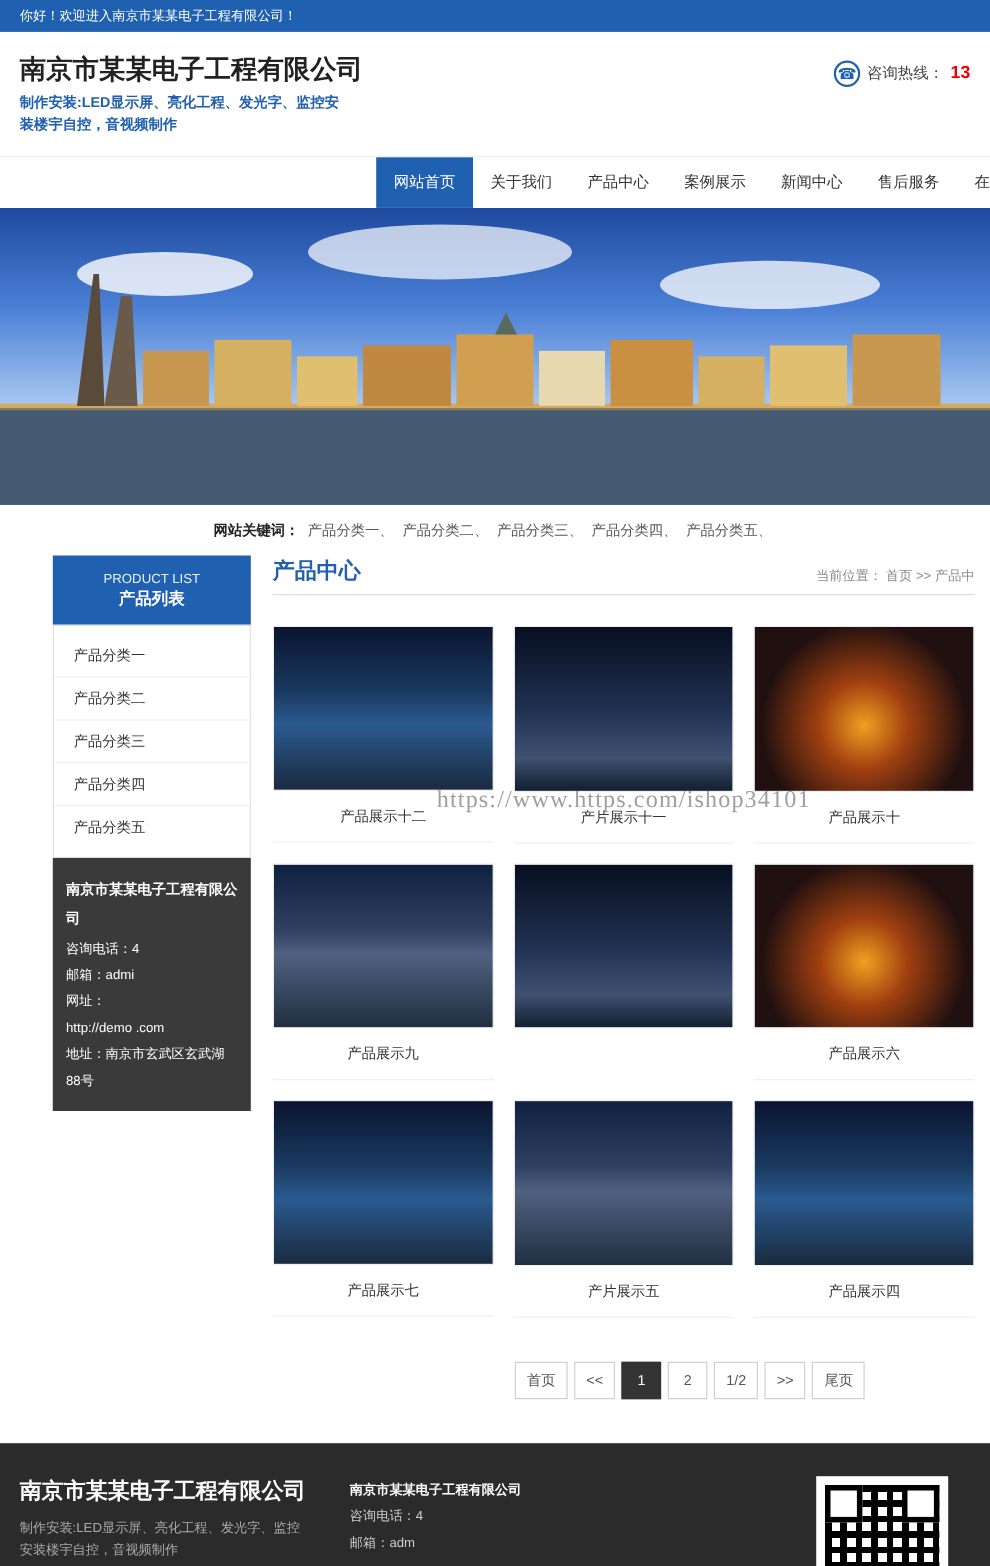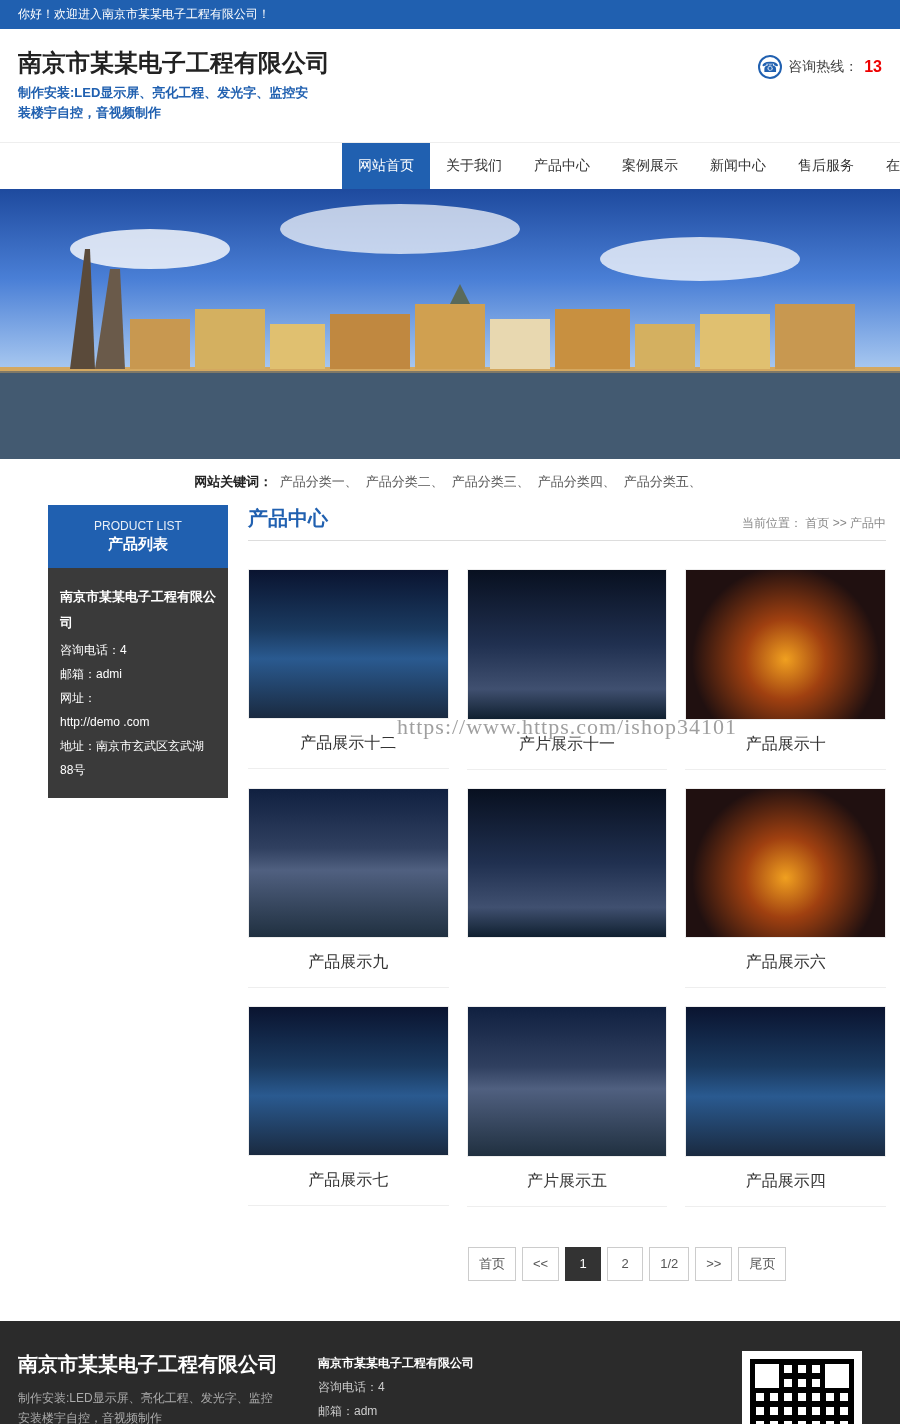--- a/index.html
+++ b/index.html
@@ -35,21 +35,21 @@
 .main-header { display: flex; justify-content: space-between; align-items: flex-end; border-bottom: 1px solid #ddd; padding-bottom: 8px; }
 .main-title { color: #2060b0; font-size: 20px; font-weight: bold; }
 .breadcrumb { font-size: 12px; color: #888; }
 .bc-link { color: #888; cursor: pointer; }
 .product-grid { display: grid; grid-template-columns: repeat(3, 1fr); gap: 18px; margin-top: 28px; }
 .product-card { text-align: center; }
 .product-thumb { width: 100%; aspect-ratio: 4/3; background: linear-gradient(180deg,#0a1430 0%, #1a3a60 40%, #2a5a90 60%, #1a2a40 100%); border: 1px solid #eee; position: relative; overflow: hidden; }
 .product-thumb.alt1 { background: linear-gradient(180deg,#081020 0%, #203050 50%, #405070 80%, #102030 100%); }
 .product-thumb.alt2 { background: radial-gradient(circle at 50% 60%, #f0a020 0%, #a04010 30%, #201010 70%); }
 .product-thumb.alt3 { background: linear-gradient(180deg,#102040 0%, #304060 40%, #506080 55%, #203040 100%); }
-.product-name { padding: 14px 0; font-size: 16px; color: #333; border-bottom: 1px solid #eee; }
+.product-name { padding: 14px 0; font-size: 13px; color: #333; border-bottom: 1px solid #eee; }
 .watermark { position: absolute; left: 0; right: 0; font-size: 22px; color: rgba(80,80,80,.55); font-family: serif; letter-spacing: 1px; pointer-events: none; text-align: center; }
 .pagination { display: flex; gap: 6px; margin: 40px 0 40px 220px; }
 .page-btn { min-width: 36px; height: 34px; border: 1px solid #ccc; display: flex; align-items: center; justify-content: center; font-size: 13px; color: #555; padding: 0 10px; cursor: pointer; background: #fff; }
 .page-btn.active { background: #333; color: #fff; border-color: #333; }
 .footer { background: #2b2b2b; color: #ccc; padding: 30px 18px 0 18px; display: flex; gap: 40px; }
 .footer-left { flex: 0 0 260px; }
 .footer-company { color: #fff; font-size: 20px; font-weight: bold; }
 .footer-tag { font-size: 12px; color: #aaa; line-height: 1.7; margin-top: 10px; }
 .footer-mid { flex: 1; font-size: 12px; line-height: 2; }
 .footer-mid .c-name { color: #fff; font-weight: bold; }
@@ -126,20 +126,27 @@
   <strong>网站关键词：</strong>
   <span id="kw"><span class="kw-link">产品分类一、</span><span class="kw-link">产品分类二、</span><span class="kw-link">产品分类三、</span><span class="kw-link">产品分类四、</span><span class="kw-link">产品分类五、</span></span>
 </div>
 
 <div class="container">
   <div class="sidebar">
     <div class="side-title">
       <div class="side-title-en">PRODUCT LIST</div>
       <div class="side-title-cn">产品列表</div>
     </div>
+    <div class="side-list" id="sidelist">
+        <div class="side-list-item">产品分类一</div>
+        <div class="side-list-item">产品分类二</div>
+        <div class="side-list-item">产品分类三</div>
+        <div class="side-list-item">产品分类四</div>
+        <div class="side-list-item">产品分类五</div>
+      </div>
     <div class="side-contact">
       <div class="c-name">南京市某某电子工程有限公司</div>
       <div id="sidecontact">
           <div>咨询电话：4</div>
           <div>邮箱：admi</div>
           <div>网址：</div>
           <div>http://demo          .com</div>
           <div>地址：南京市玄武区玄武湖88号</div>
         </div>
     </div>

